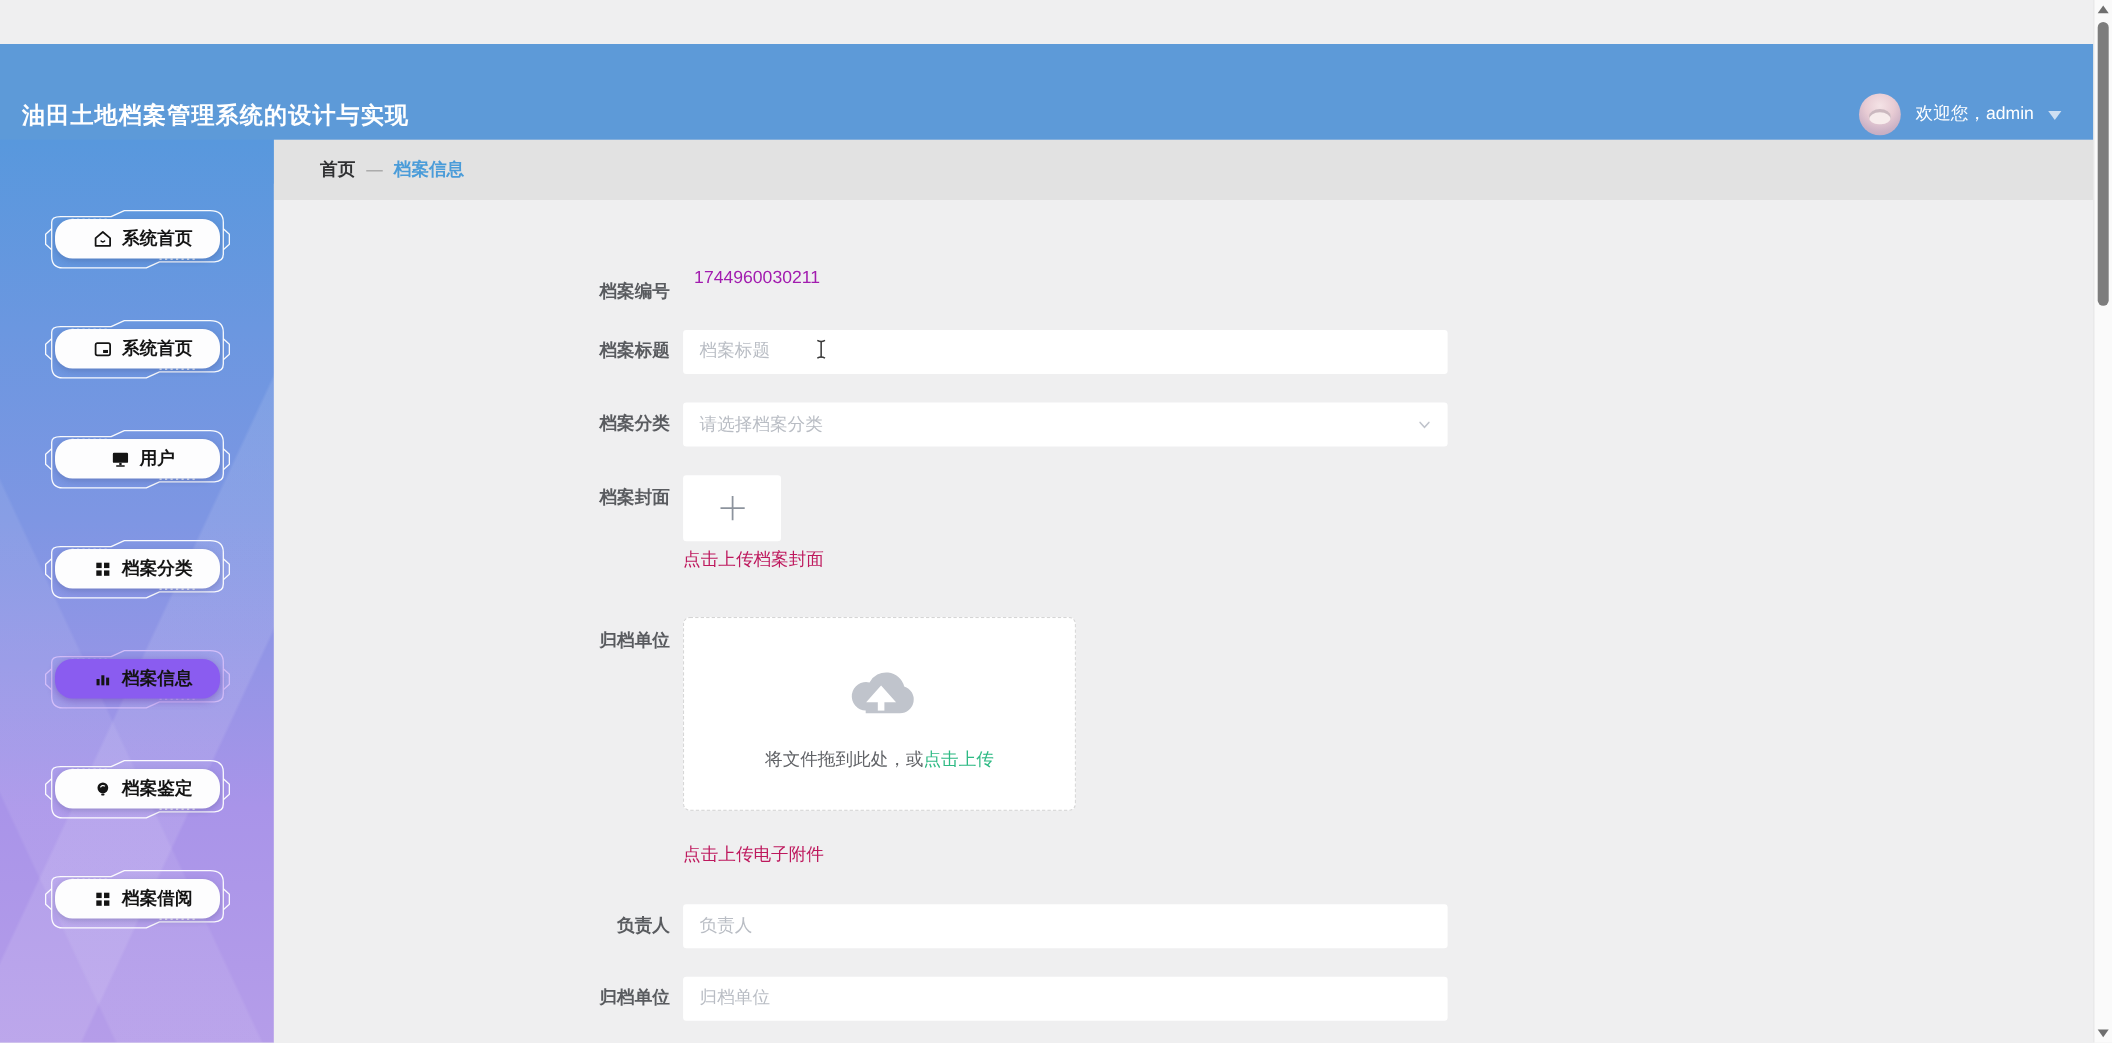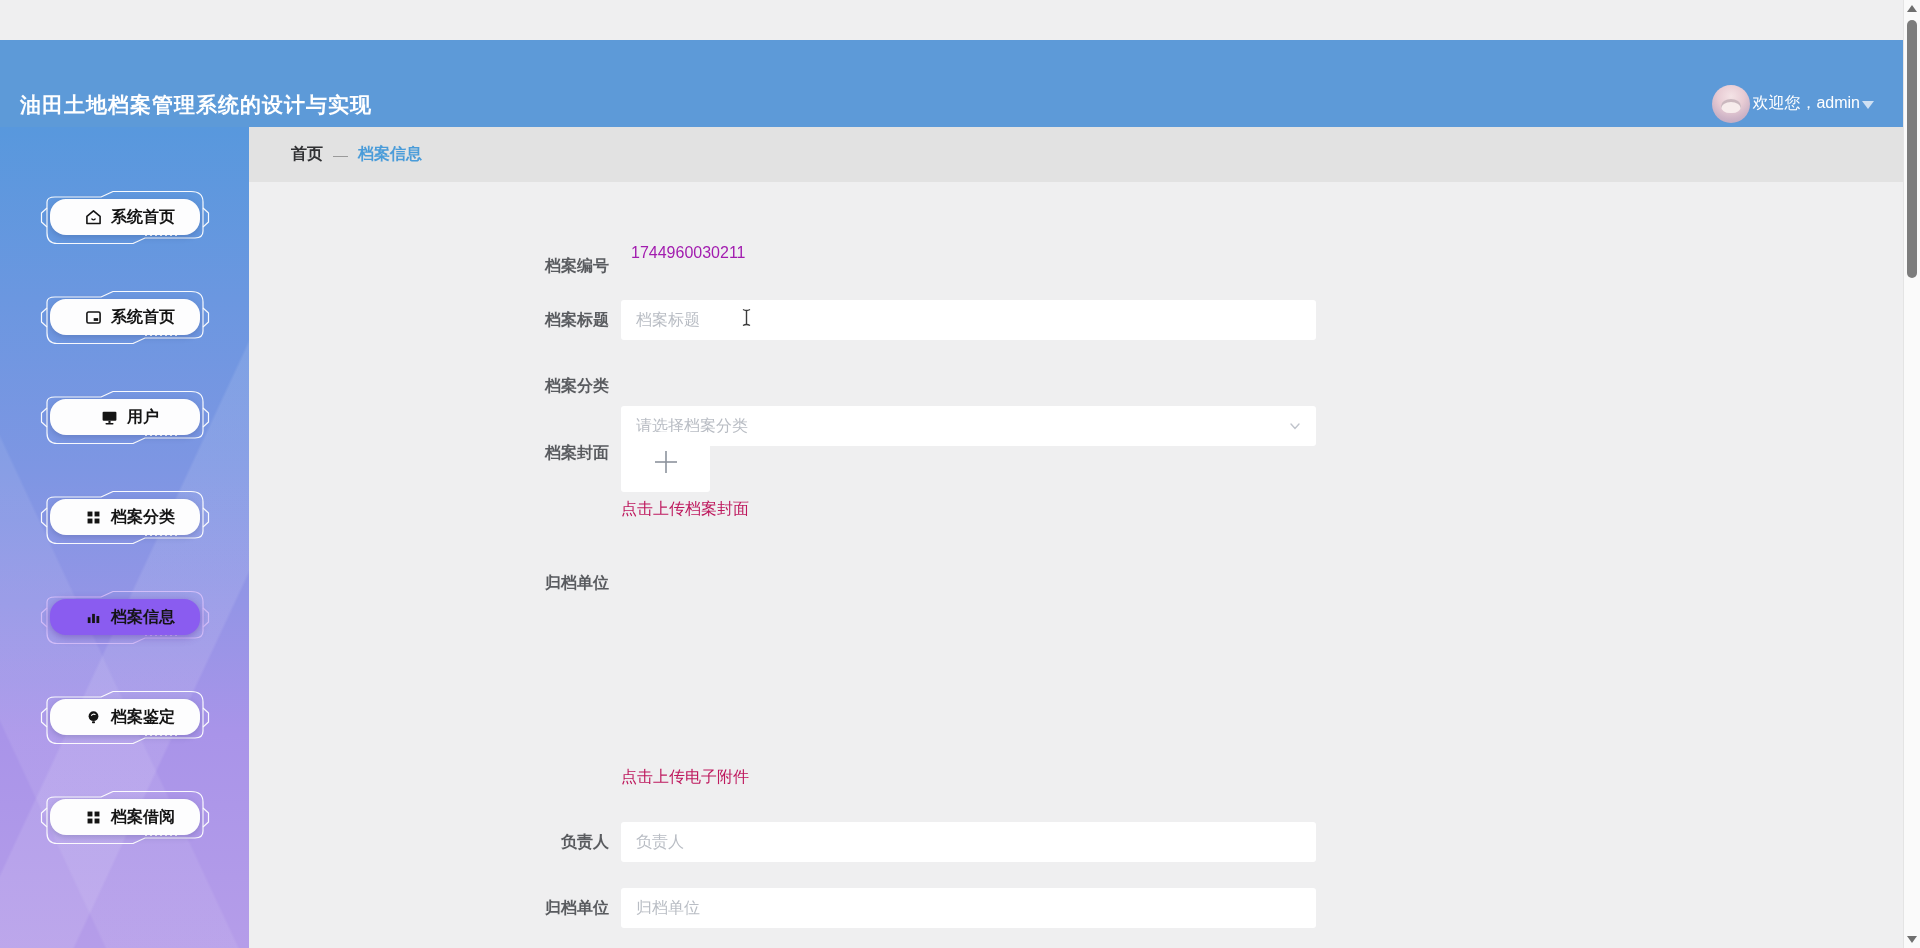--- a/index.html
+++ b/index.html
@@ -17,21 +17,21 @@
     position:absolute; left:0; top:0; width:1920px; height:127px;
     background:#5d9ad8;
     display:flex; align-items:center;margin-top:40px;
   }
   .header-title {
     color:#fff; font-size:21px; font-weight:700; letter-spacing:1px;
     margin-left:20px; margin-top:2px;
   }
   .user-block {
     position:absolute; right:46px; top:0; height:127px;
-    display:flex; align-items:center; gap:2px;
+    display:flex; align-items:center; gap:13px;
   }
   .avatar {
     width:38px; height:38px; border-radius:50%;
     background:
       radial-gradient(circle at 50% 30%, #f4e3e6 0%, #e8ccd4 40%, #cdb3c6 70%, #b9a3bd 100%);
     position:relative; overflow:hidden; flex:0 0 auto;
   }
   .avatar:after{
     content:""; position:absolute; left:9px; top:14px; width:20px; height:14px;
     background:#f7ecec; border-radius:50% 50% 45% 45%;
@@ -91,21 +91,21 @@
   .f-input {
     position:absolute; left:372px; width:695px; height:40px;
     background:#fff; border:none; border-radius:3px;
     padding:0 15px; font-size:16px; color:#606266;
     font-family:"Liberation Sans", sans-serif; outline:none;
   }
   .f-input::placeholder { color:#b9bdc4; opacity:1; }
   .f-select {
     position:absolute; left:372px; width:695px; height:40px;
     background:#fff; border-radius:3px; cursor:pointer;
-    display:flex; align-items:center; padding:0 15px;margin-top:40px;
+    display:flex; align-items:center; padding:0 15px;
   }
   .f-select .sel-placeholder { font-size:16px; color:#b9bdc4; flex:1; }
   .sel-chevron { width:12px; height:12px; }
 
   .cover-box {
     position:absolute; left:372px; top:250px; width:89px; height:60px;
     background:#fff; border-radius:3px; cursor:pointer;
     display:flex; align-items:center; justify-content:center;
   }
   .tip-text { position:absolute; left:372px; font-size:16px; color:#be185d; }
@@ -326,20 +326,31 @@
   <div class="f-label" style="top:260px">档案封面</div>
   <div class="cover-box">
     <svg width="30" height="30" viewBox="0 0 30 30">
       <line x1="15" y1="4" x2="15" y2="26" stroke="#8c939d" stroke-width="1.6"></line>
       <line x1="4" y1="15" x2="26" y2="15" stroke="#8c939d" stroke-width="1.6"></line>
     </svg>
   </div>
   <div class="tip-text" style="top:317px">点击上传档案封面</div>
 
   <div class="f-label" style="top:390px">归档单位</div>
+  <div class="dropzone">
+    <svg class="dz-cloud" viewBox="0 0 68 54">
+      <path d="M20 46 a13 13 0 1 1 3.5-25.6 A17 17 0 0 1 55 24 a12.5 12.5 0 0 1-4 24.4 H20 Z" fill="#c0c4cc"></path>
+      <path d="M34 44 V30 M34 27 l-8 9 h16 Z" stroke="#fff" stroke-width="5" fill="#fff"></path>
+      <path d="M34 25 l-9 10 h18 Z" fill="#fff"></path>
+      <rect x="31" y="32" width="6" height="14" fill="#fff"></rect>
+    </svg>
+    <div class="dz-text">
+      <span>将文件拖到此处，或</span><span class="dz-link">点击上传</span>
+    </div>
+  </div>
   <div class="tip-text" style="top:585px">点击上传电子附件</div>
 
   <div class="f-label" style="top:649px">负责人</div>
   <input class="f-input" style="top: 640px;" type="text" placeholder="负责人">
 
   <div class="f-label" style="top:715px">归档单位</div>
   <input class="f-input" style="top: 706px;" type="text" placeholder="归档单位">
 
 </div>
 

